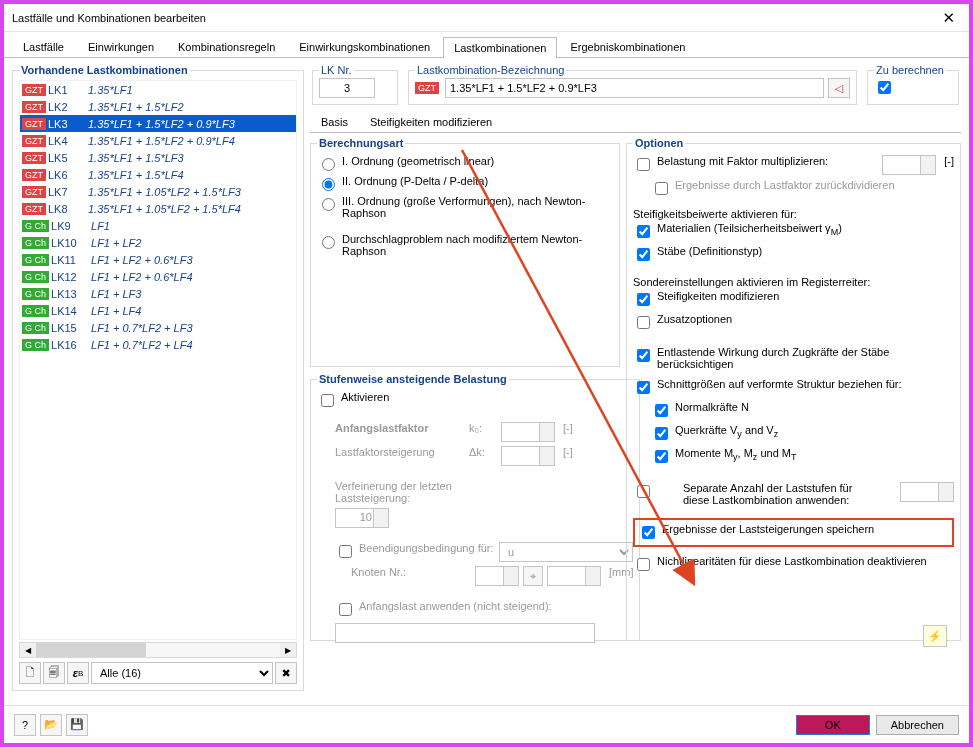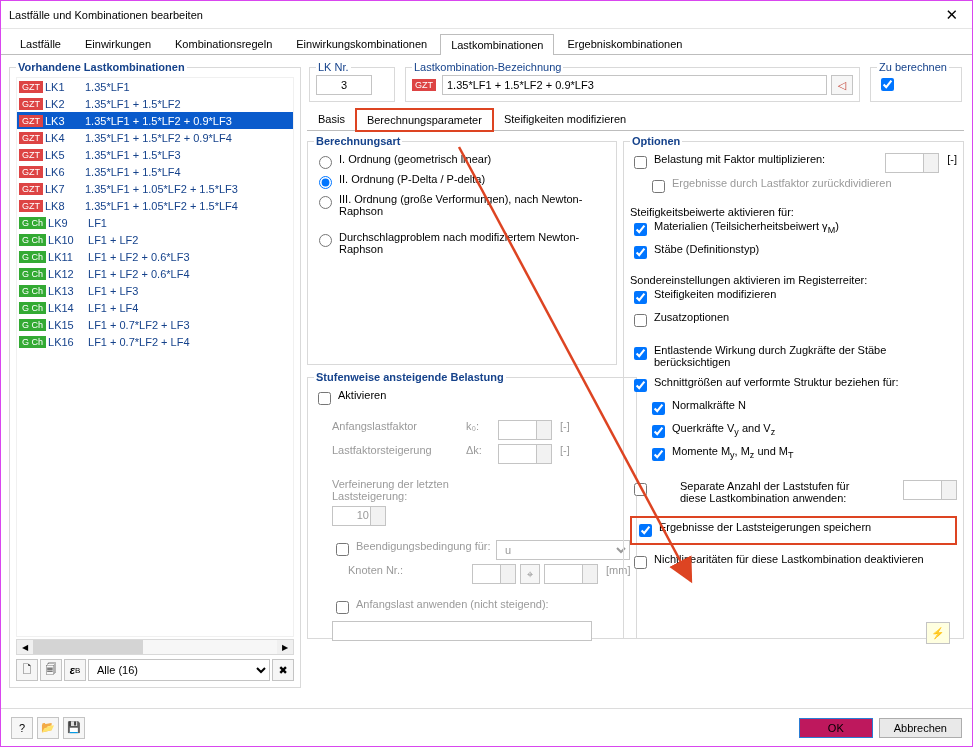--- a/index.html
+++ b/index.html
@@ -1,36 +1,36 @@
 <!DOCTYPE html>
 <html><head>
 <meta charset="utf-8">
 <style>
   * { box-sizing: border-box; font-family: "Segoe UI", Tahoma, sans-serif; font-size: 11px; }
   body { margin:0; background:#fff; color:#000; }
-  .dialog { width:973px; height:747px; border:1px solid #d946ef; position:relative; background:#fff; }
+  .dialog { width:973px; height:747px; border:4px solid #d946ef; position:relative; background:#fff; }
   .titlebar { height:28px; background:#fff; padding:5px 8px; display:flex; align-items:center; justify-content:space-between; border-bottom:1px solid #e5e5e5; }
   .title-x { font-size:15px; color:#000; cursor:pointer; padding:0 6px; }
   .tabs { display:flex; padding:4px 8px 0 8px; border-bottom:1px solid #bdbdbd; }
   .tab { padding:4px 10px; color:#000; border:1px solid transparent; border-bottom:none; margin-right:2px; cursor:pointer; }
   .tab.active { background:#fff; border-color:#bdbdbd; border-bottom-color:#fff; position:relative; top:1px; }
   .content { padding:6px 8px; display:flex; gap:6px; }
   .left-col { width:292px; }
   .fs { border:1px solid #d9d9d9; margin:0 0 6px 0; padding:4px 6px 6px 6px; }
   .fs > legend { color:#15428b; padding:0 2px; font-size:11px;font-weight:bold; }
   .list-body { height:560px; overflow:auto; background:#fff; border:1px solid #f0f0f0; }
   .row { display:flex; align-items:center; height:17px; padding:0 2px; white-space:nowrap; }
   .row.sel { background:#0a5bcc; color:#fff; }
   .row.sel .desc{ color:#fff;}
   .tag { color:#fff; padding:0 3px; font-size:9px; margin-right:2px; line-height:12px; height:12px; display:inline-block; }
   .tag.gzt { background:#d44; }
   .tag.gch { background:#3a3; }
   .lk { color:#15428b; min-width:40px; }
   .row.sel .lk{color:#fff;}
-  .desc { color:#15428b; }
+  .desc { color:#15428b;font-style:italic; }
   .left-bottom { display:flex; align-items:center; gap:2px; margin-top:4px; }
   .iconbtn { width:22px; height:22px; border:1px solid #c4c4c4; background:#f6f6f6; display:flex; align-items:center; justify-content:center; cursor:pointer; }
   .combo { border:1px solid #c4c4c4; height:22px; padding:2px 4px; flex:1; background:#fff; }
   .top-row { display:flex; gap:6px; }
   fieldset.small { border:1px solid #d9d9d9; padding:2px 6px 6px 6px; }
   fieldset.small legend{ color:#15428b; padding:0 2px;}
   input.txt { border:1px solid #c4c4c4; height:20px; padding:2px 4px; background:#fff; }
   .tri-btn{ width:22px; height:20px; border:1px solid #c4c4c4; background:#f6f6f6; display:flex; align-items:center; justify-content:center; color:#c0392b; cursor:pointer;}
   .chk{ width:13px; height:13px;}
   .subtabs { display:flex; border-bottom:1px solid #bdbdbd; margin-top:6px; }
@@ -197,21 +197,20 @@
           </div>
         </fieldset>
         <fieldset class="small" style="width:92px;">
           <legend>Zu berechnen</legend>
           <input type="checkbox" class="chk" checked="" style="">
         </fieldset>
       </div>
 
       <div class="subtabs">
         <div class="subtab">Basis</div>
-        <div class="subtab active hl" style="border-width:1px; outline:2.5px solid #d42; outline-offset:-1px;">Berechnungsparameter</div>
         <div class="subtab">Steifigkeiten modifizieren</div>
       </div>
 
       <div class="panel-row">
         <div class="mid-col">
           <fieldset class="fs" style="height:230px;">
             <legend>Berechnungsart</legend>
             <div class="opt-row">
                 <input type="radio" name="ba" class="chk" style="">
                 <label>I. Ordnung (geometrisch linear)</label>
@@ -230,21 +229,21 @@
               </div>
           </fieldset>
 
           <fieldset class="fs" style="height:268px;">
             <legend>Stufenweise ansteigende Belastung</legend>
             <div class="opt-row">
                 <input type="checkbox" class="chk" style="">
                 <label>Aktivieren</label>
               </div>
             <div class="opt-row indent disabled" style="margin-top:8px;">
-              <label style="width:130px;">Anfangslastfaktor</label>
+              <label style="width:130px;font-weight:bold;">Anfangslastfaktor</label>
               <span style="width:28px;">k₀:</span>
               <div class="spin"></div>
               <span style="margin-left:4px;">[-]</span>
             </div>
             <div class="opt-row indent disabled">
               <label style="width:130px;">Lastfaktorsteigerung</label>
               <span style="width:28px;">Δk:</span>
               <div class="spin"></div>
               <span style="margin-left:4px;">[-]</span>
             </div>

